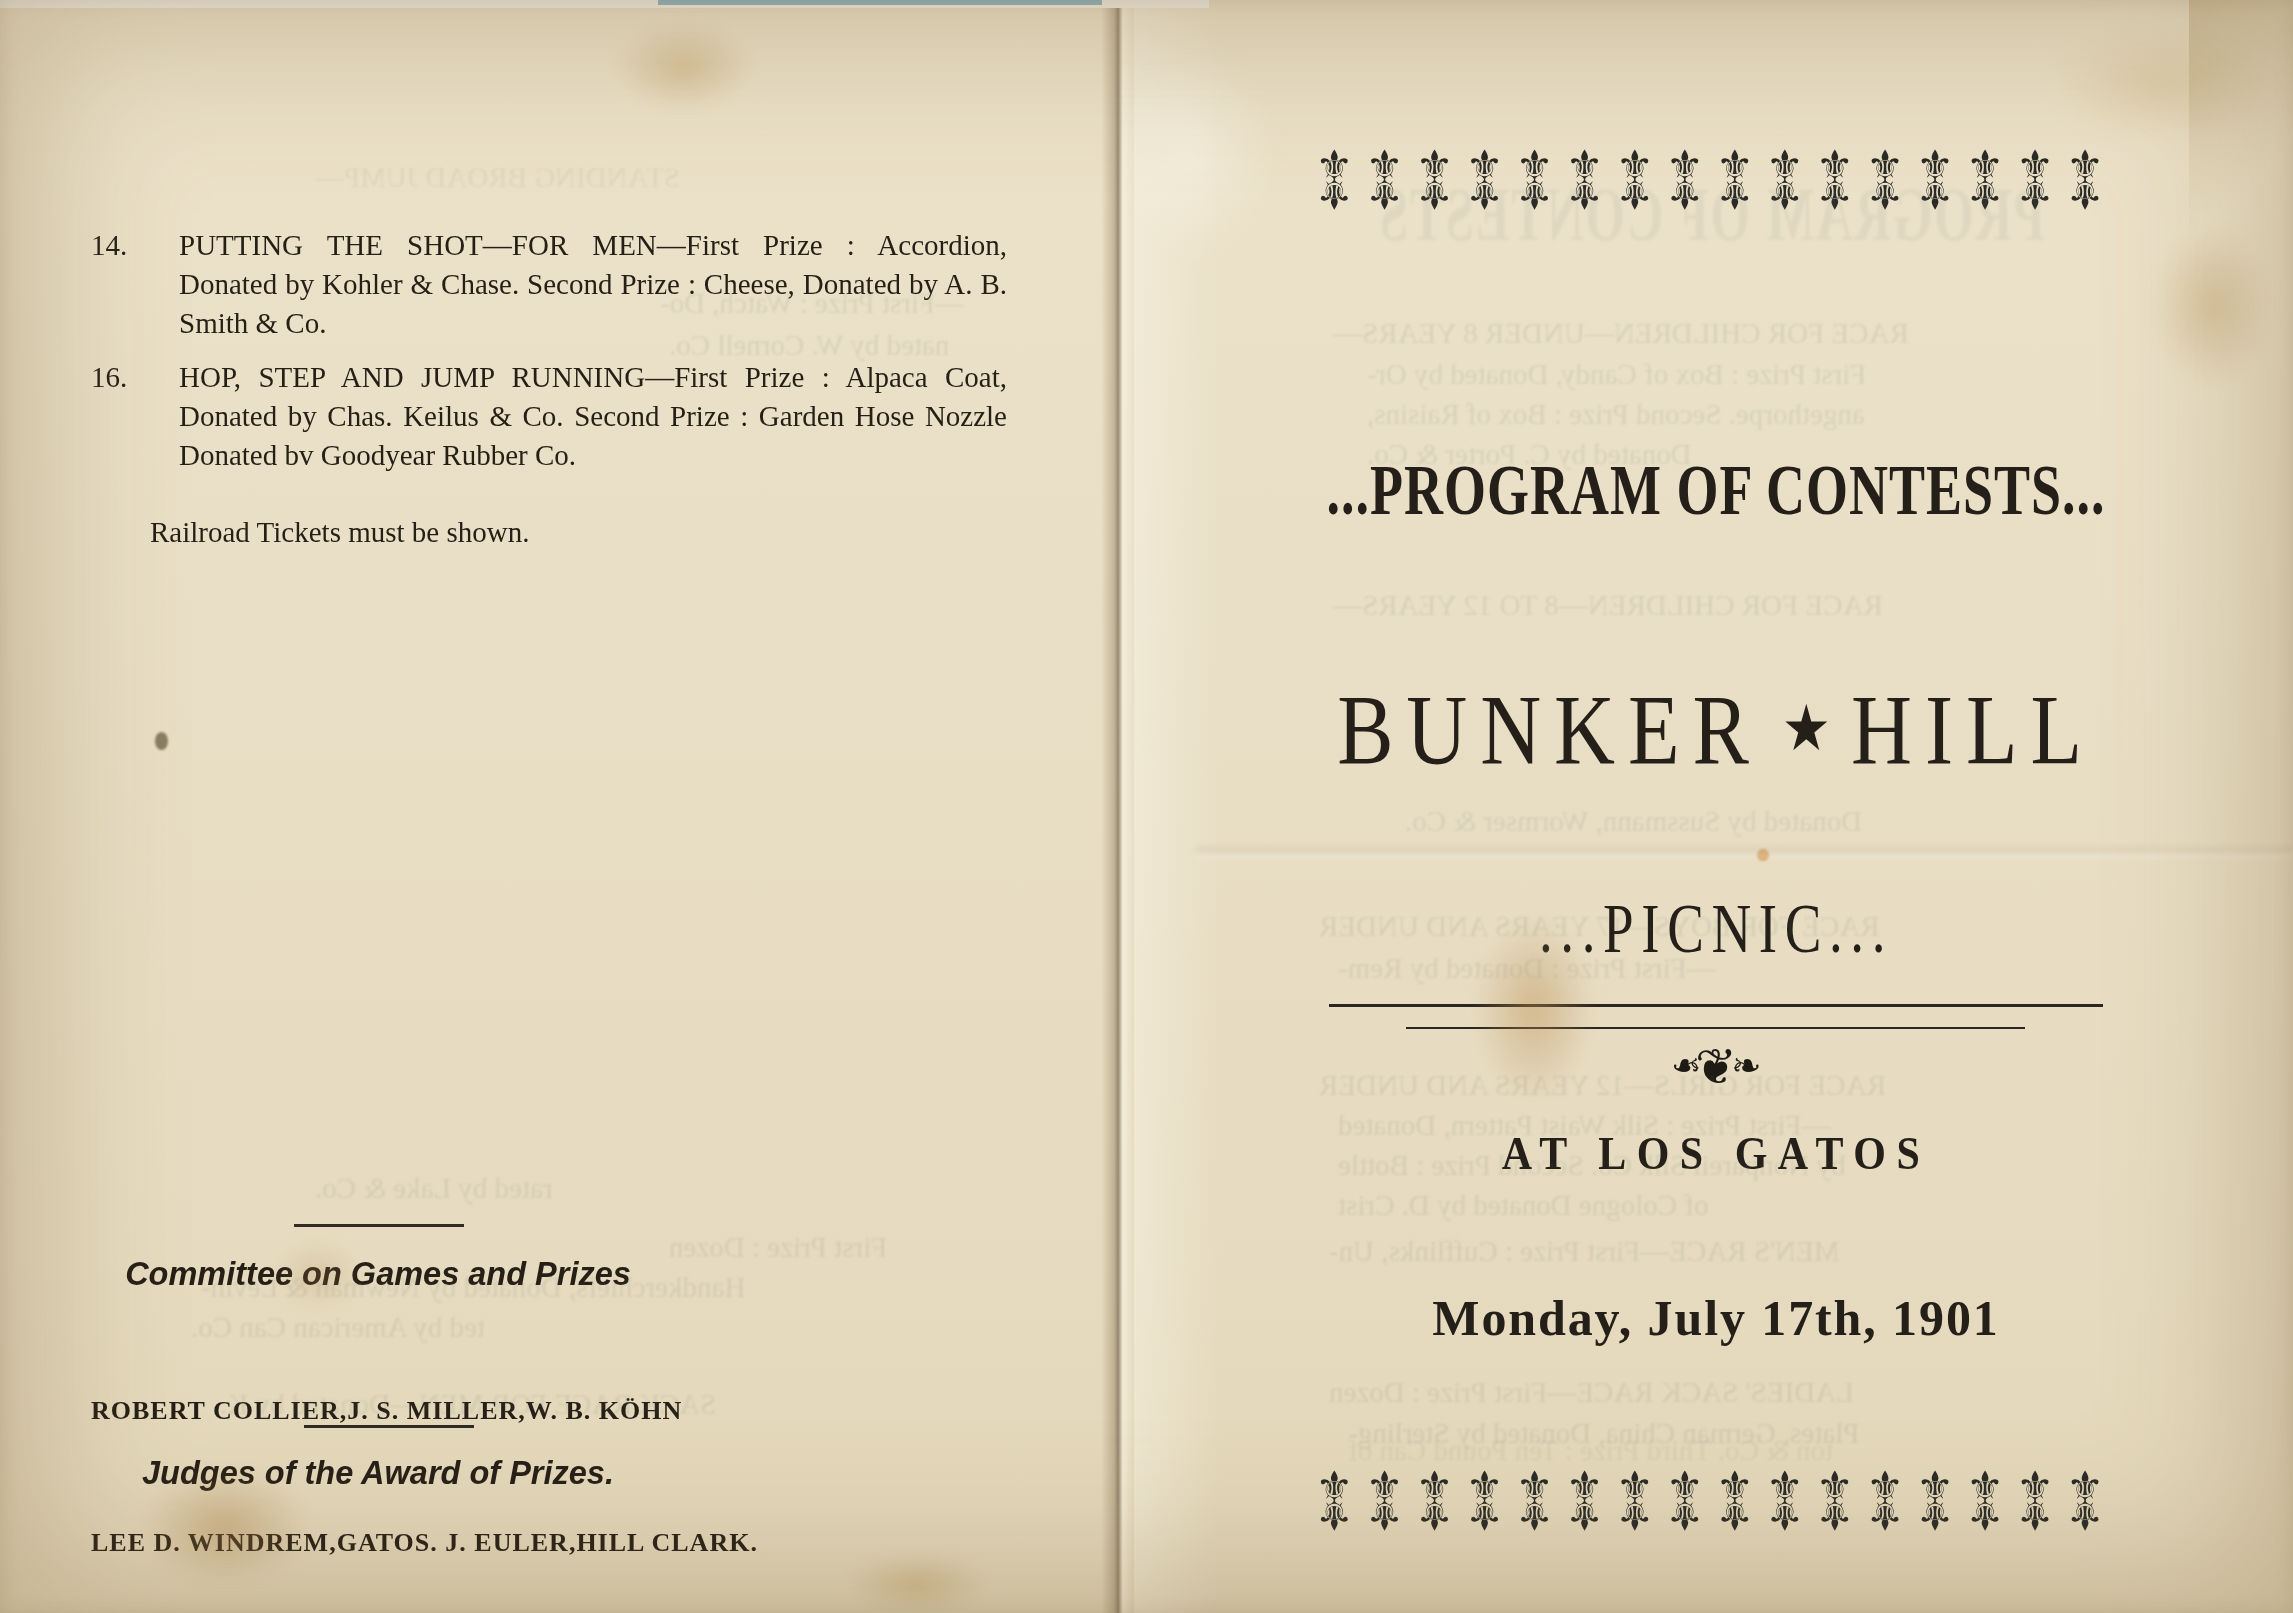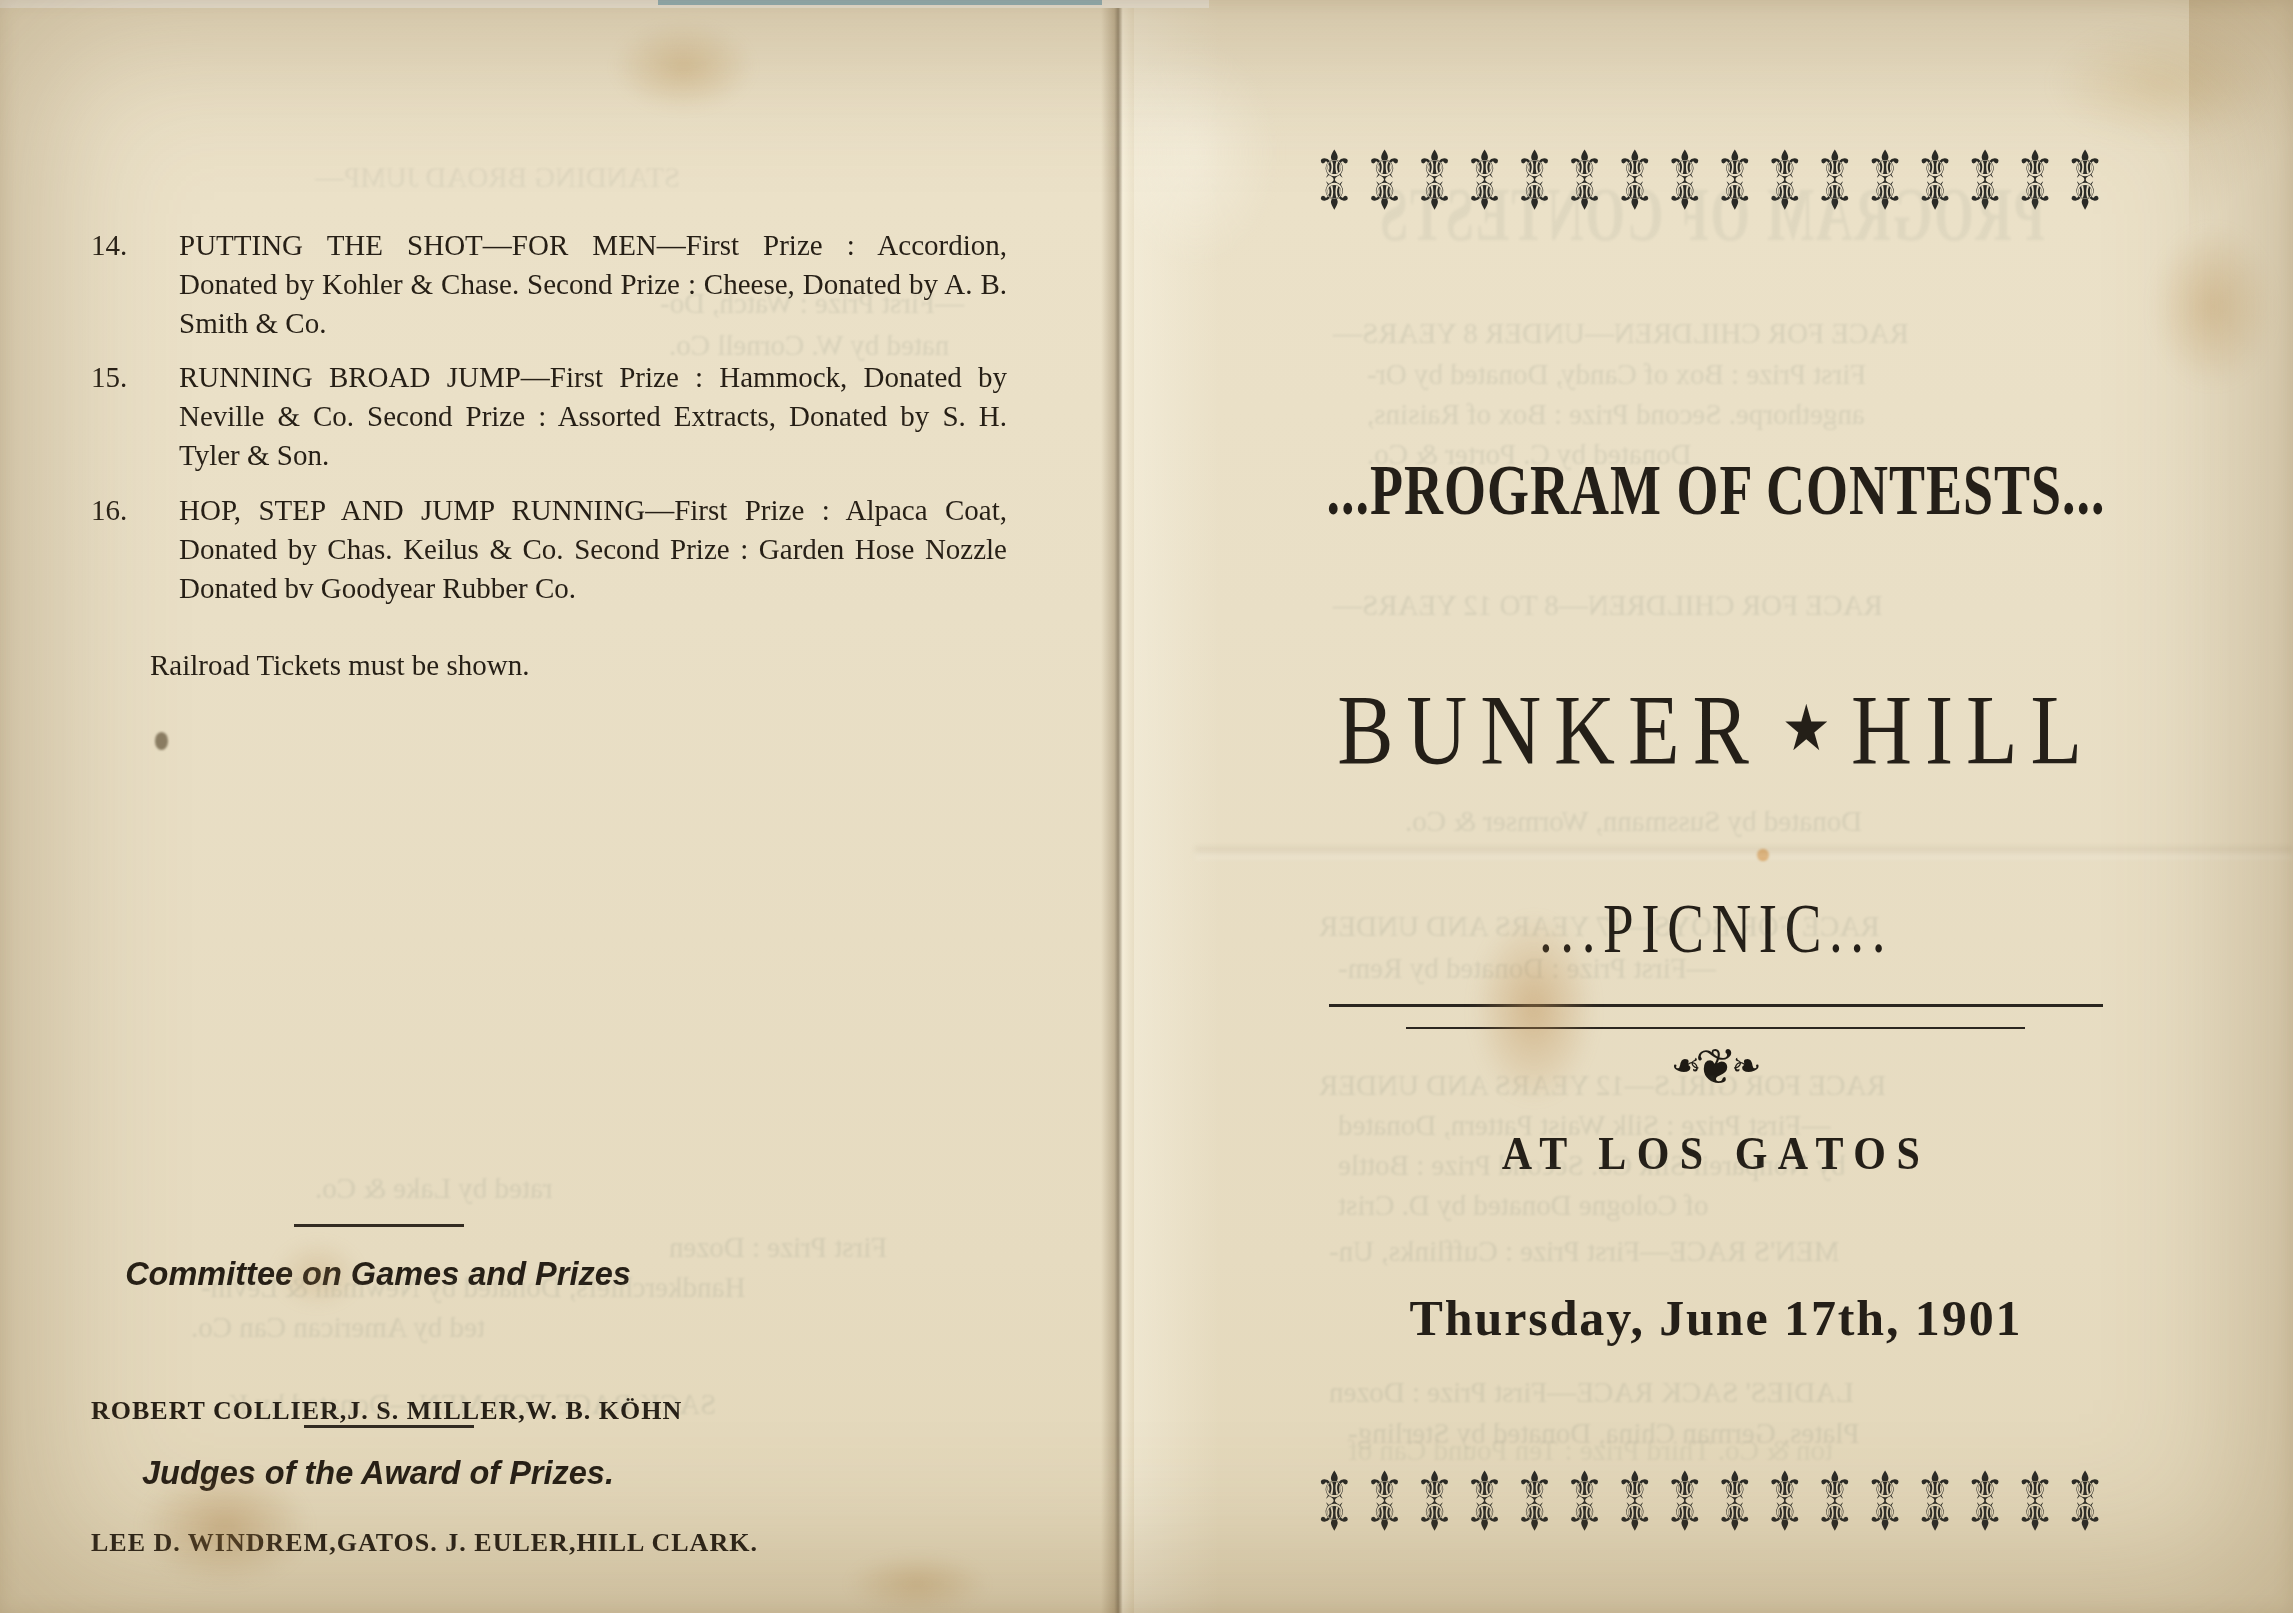--- a/index.html
+++ b/index.html
@@ -68,24 +68,20 @@
 <body>
 
 <div class="paper">
 
   <div class="left-col">
     <div class="contest-item">
       <span class="num">14.</span>
       <div class="ctext">PUTTING THE SHOT—FOR MEN—First Prize : Accordion, Donated by Kohler &amp; Chase. Second Prize : Cheese, Donated by A. B. Smith &amp; Co.</div>
     </div>
     <div class="contest-item">
-      <span class="num">15.</span>
-      <div class="ctext">RUNNING BROAD JUMP—First Prize : Hammock, Donated by Neville &amp; Co. Second Prize : Assorted Extracts, Donated by S. H. Tyler &amp; Son.</div>
-    </div>
-    <div class="contest-item">
       <span class="num">16.</span>
       <div class="ctext">HOP, STEP AND JUMP RUNNING—First Prize : Alpaca Coat, Donated by Chas. Keilus &amp; Co. Second Prize : Garden Hose Nozzle Donated bv Goodyear Rubber Co.</div>
     </div>
     <div class="notes">
       <p class="note">Railroad Tickets must be shown.</p>
     </div>
   </div>
 
   <div class="divider" style="top:1224px;"></div>
   <div class="sig-block">
@@ -121,21 +117,21 @@
 
     <div class="picnic" style="top:897px;">...PICNIC...</div>
     <div class="rule" style="top:1004px;width:774px;height:2.9px;margin-left:-387px;"></div>
     <div class="rule" style="top:1027px;width:619px;height:1.9px;margin-left:-310px;"></div>
 
     <div class="ornament" style="top:1042px;">
       <span class="wing wing-l">❧</span><span>❦</span><span class="wing wing-r">❧</span>
     </div>
 
     <div class="location" style="top:1130px;">AT LOS GATOS</div>
-    <div class="dateline" style="top:1289px;">Thursday, June 17th, 1901</div>
+    <div class="dateline" style="top:1289px;">Monday, July 17th, 1901</div>
 
     <div class="fleur-border" style="top:1466px;">
       <div class="fleur-row">⚜⚜⚜⚜⚜⚜⚜⚜⚜⚜⚜⚜⚜⚜⚜⚜</div>
       <div class="fleur-row fleur-flip">⚜⚜⚜⚜⚜⚜⚜⚜⚜⚜⚜⚜⚜⚜⚜⚜</div>
     </div>
   </div>
 
   <div class="ghost ghost-big" style="top:184px;left:1357px;">PROGRAM OF CONTESTS</div>
   <div class="ghost" style="top:317px;left:1333px;">RACE FOR CHILDREN—UNDER 8 YEARS—</div>
   <div class="ghost" style="top:358px;left:1367px;">First Prize : Box of Candy, Donated by Or-</div>

